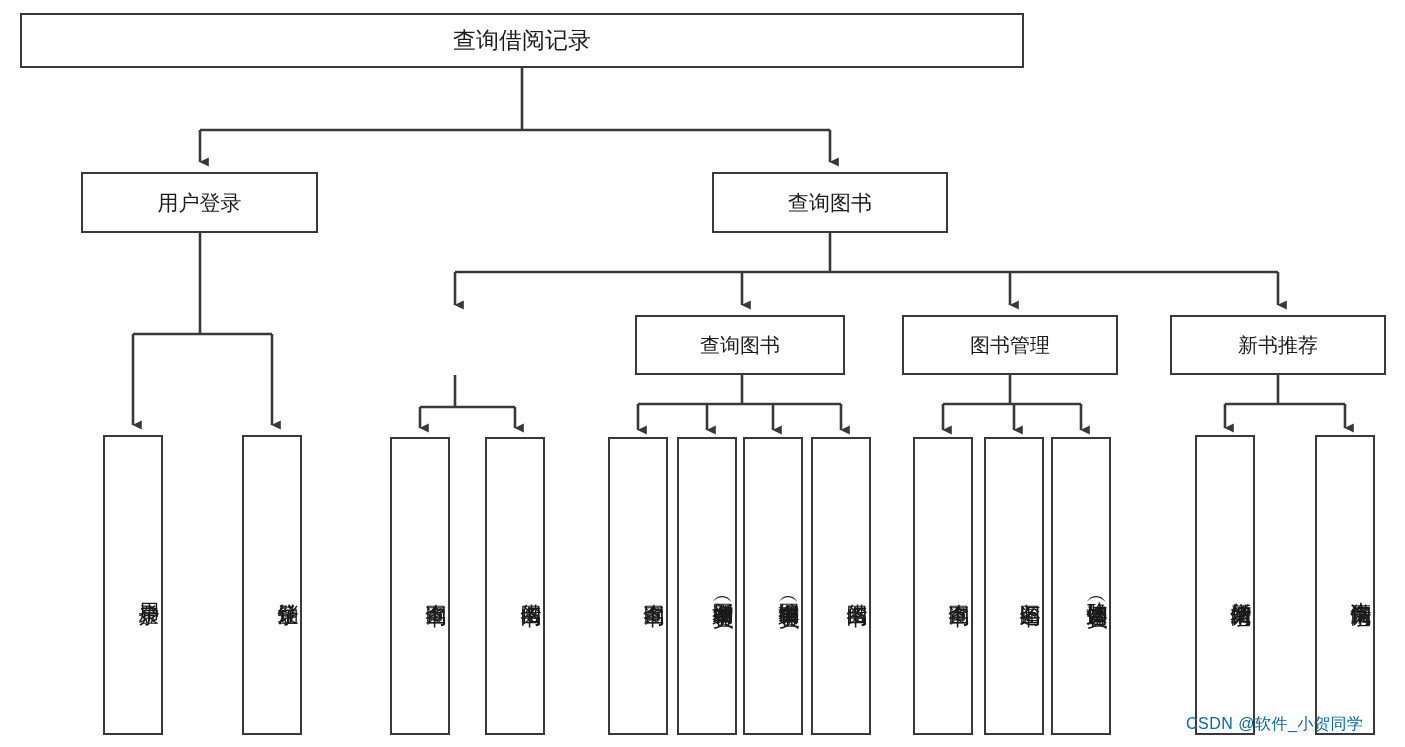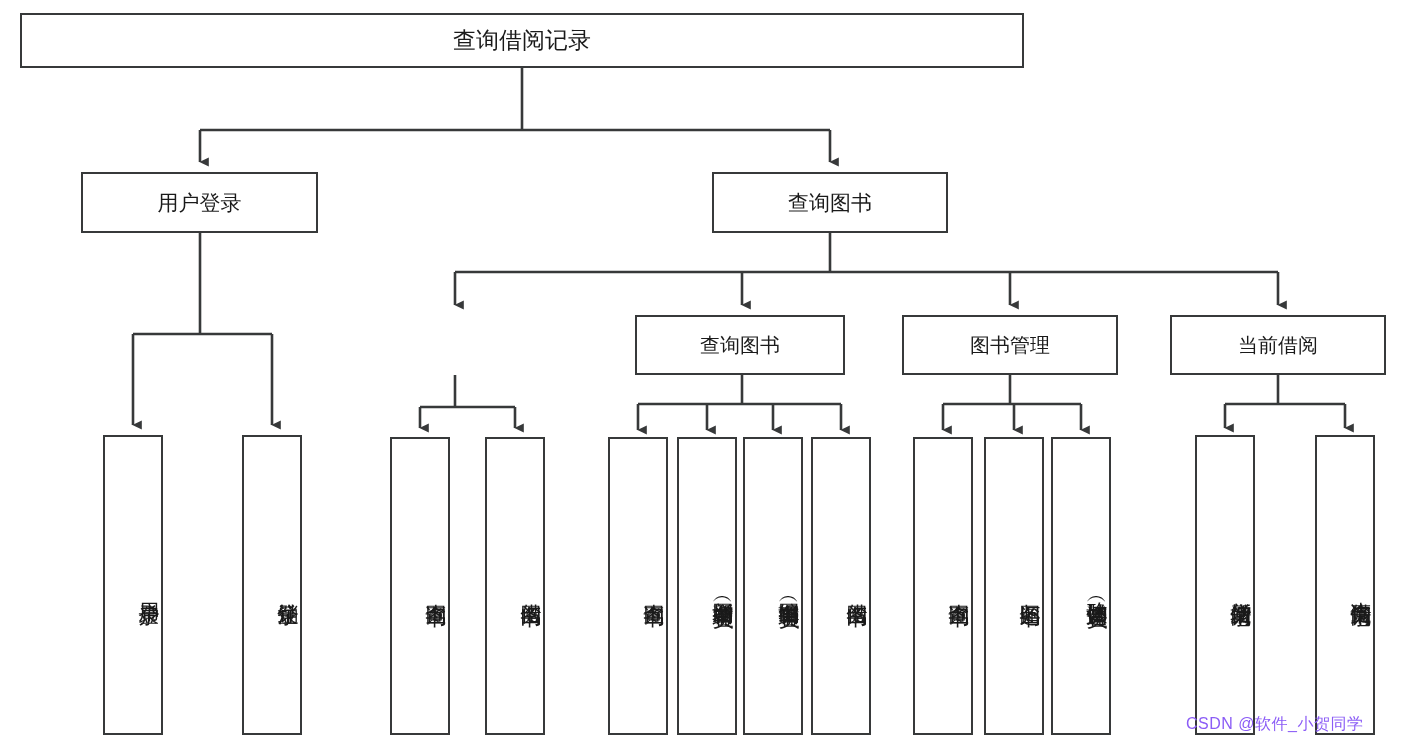--- a/index.html
+++ b/index.html
@@ -60,21 +60,21 @@
     align-items: flex-start;
   }
   .label {
     display: block;
   }
   .watermark {
     position: absolute;
     left: 1186px;
     top: 714px;
     font-size: 16px;
-    color: #8b5cf6;
+    color: #0369a1;
     white-space: nowrap;
     z-index: 3;
     letter-spacing: 0.5px;
   }
 </style>
 </head>
 <body>
 
 <div id="canvas">
 
@@ -139,21 +139,21 @@
     <span class="label">查询图书</span>
   </div>
 
   <div class="node level2" style="left:635px; top:315px; width:210px; height:60px;">
     <span class="label">查询图书</span>
   </div>
   <div class="node level2" style="left:902px; top:315px; width:216px; height:60px;">
     <span class="label">图书管理</span>
   </div>
   <div class="node level2" style="left:1170px; top:315px; width:216px; height:60px;">
-    <span class="label">当前借阅</span>
+    <span class="label">新书推荐</span>
   </div>
 
   <div class="node leaf" style="left:103px; top:435px; width:60px; height:300px;">
     <span class="label">用户登录</span>
   </div>
   <div class="node leaf" style="left:242px; top:435px; width:60px; height:300px;">
     <span class="label">注销登录</span>
   </div>
 
   <div class="node leaf" style="left:390px; top:437px; width:60px; height:298px;">

